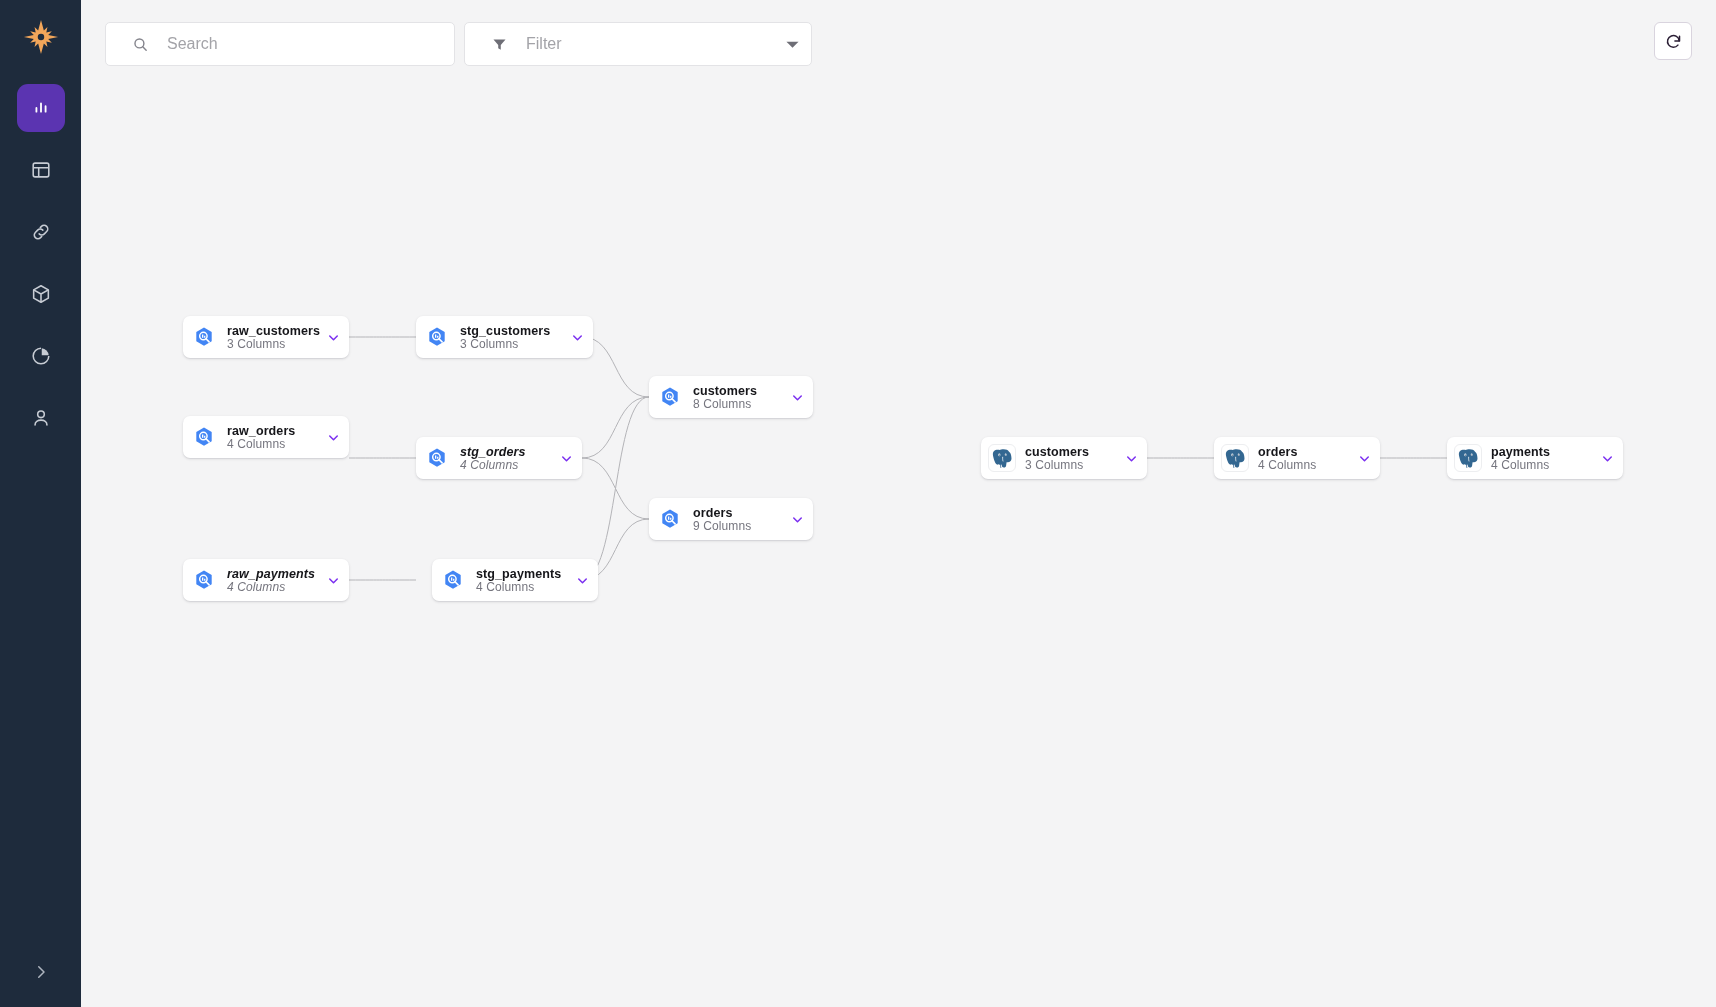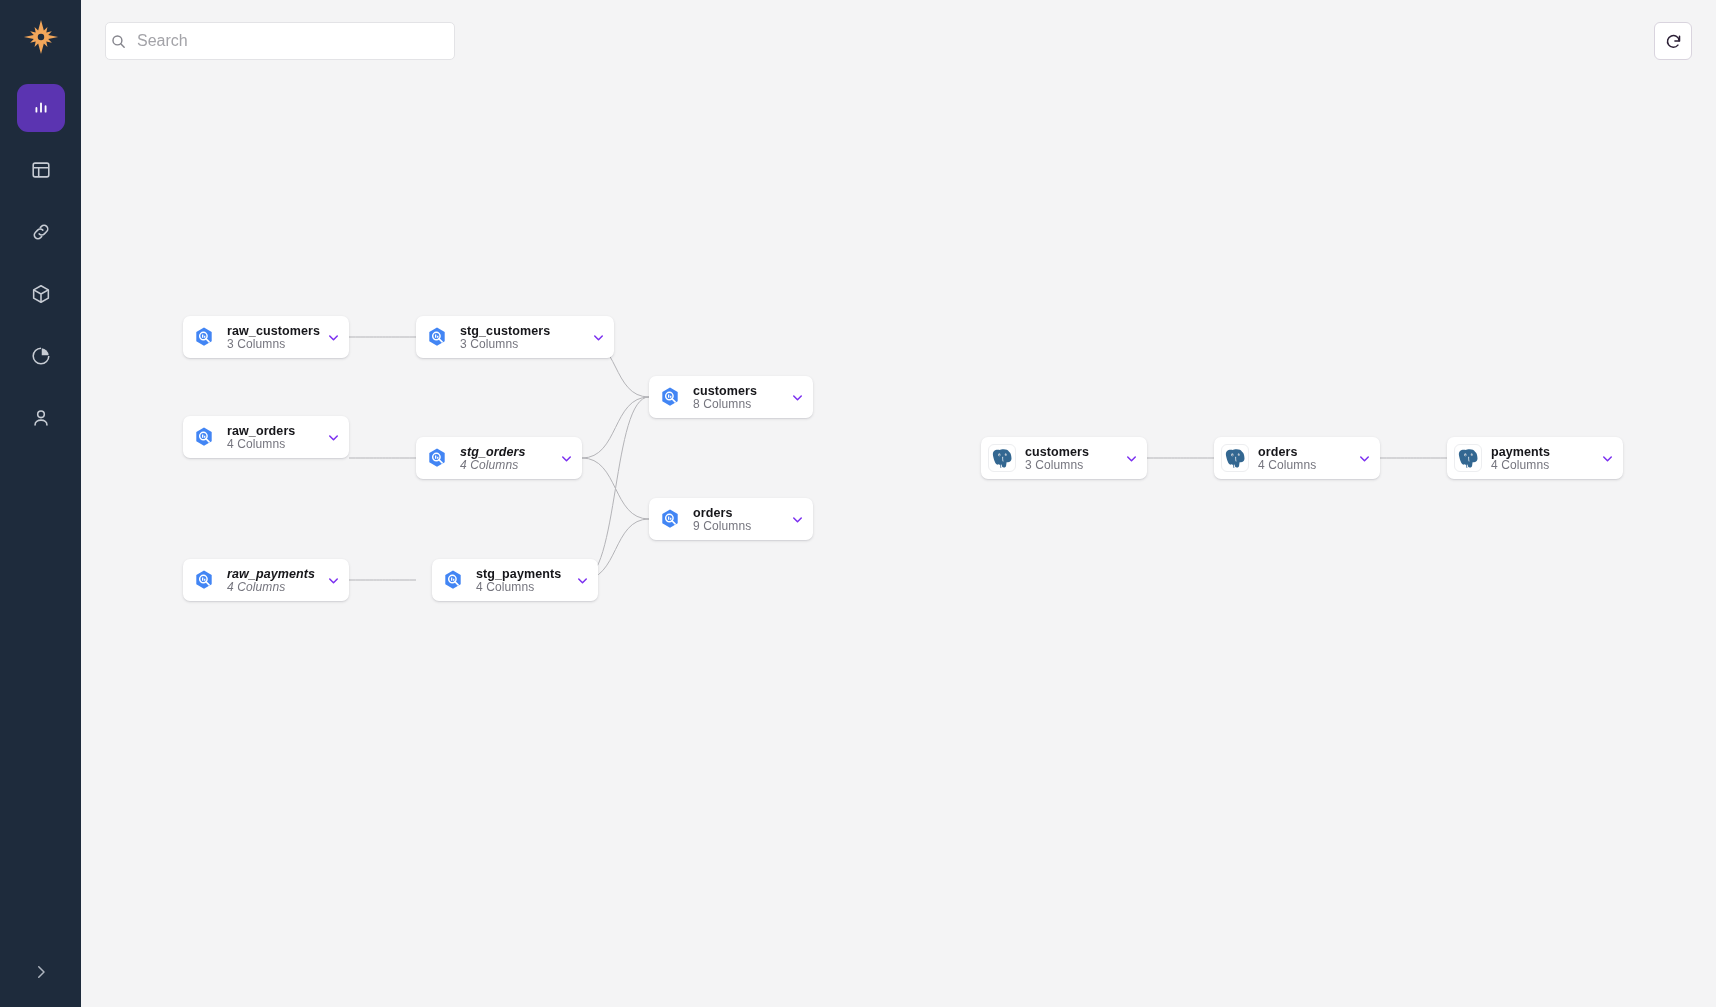--- a/index.html
+++ b/index.html
@@ -36,23 +36,23 @@
     display: flex; align-items: center; justify-content: center;
     cursor: pointer;
   }
 
   
   .main { position: relative; flex: 1 1 auto; height: 1007px; background: #f4f4f5; }
 
   
   .toolbar { position: absolute; left: 24px; top: 22px; display: flex; gap: 9px; z-index: 5; }
   .search-box, .filter-box {
-    height: 38px; background: #fff; border: 1px solid #e3e3e6;
+    height: 44px; background: #fff; border: 1px solid #e3e3e6;
     border-radius: 5px; display: flex; align-items: center;
-    padding: 0 4px; gap: 10px;
+    padding: 0 26px; gap: 18px;
   }
   .search-box { width: 350px; }
   .filter-box { width: 348px; position: relative; padding-right: 30px; }
   .tb-input {
     border: 0; outline: 0; background: transparent; flex: 1 1 auto;
     font-family: "Liberation Sans", sans-serif; font-size: 16px; color: #3b3b40;
   }
   .tb-input::placeholder { color: #a3a3a8; }
   .filter-caret { position: absolute; right: 12px; top: 50%; transform: translateY(-50%); }
 
@@ -166,20 +166,31 @@
     <div class="toolbar">
 
       <div class="search-box">
         <svg width="17" height="17" viewBox="0 0 24 24" fill="none" stroke="#84848c" stroke-width="2" stroke-linecap="round">
           <circle cx="10.5" cy="10.5" r="6.3"></circle>
           <path d="M15.2 15.2 L20 20"></path>
         </svg>
         <input class="tb-input" type="text" placeholder="Search" style="">
       </div>
 
+      <div class="filter-box">
+        <svg width="17" height="17" viewBox="0 0 24 24" fill="#6e6e76">
+          <path d="M3.5 5 H20.5 L13.8 12.6 V19.5 L10.2 17.2 V12.6 Z"></path>
+        </svg>
+        <input class="tb-input" type="text" placeholder="Filter" style="">
+        <span class="filter-caret">
+          <svg width="13" height="8" viewBox="0 0 14 8">
+            <path d="M0.5 0.5 L7 7 L13.5 0.5 Z" fill="#6e6e76"></path>
+          </svg>
+        </span>
+      </div>
     </div>
 
     <div class="refresh-btn">
       <svg width="19" height="19" viewBox="0 0 24 24" fill="none" stroke="#2b1f35" stroke-width="1.9" stroke-linecap="round">
         <path d="M19.2 11.2a7.4 7.4 0 1 0-1.6 5.4"></path>
         <path d="M19.6 5.4 V11.4 H13.8" stroke-linejoin="round"></path>
       </svg>
     </div>
 
     <div class="canvas">
@@ -246,21 +257,21 @@
             <div class="node-text">
               <div class="node-name">raw_payments</div>
               <div class="node-sub">4 Columns</div>
             </div>
             <div class="node-caret">
   <svg width="15" height="15" viewBox="0 0 24 24" fill="none" stroke="#7b2ff0" stroke-width="2.4" stroke-linecap="round" stroke-linejoin="round">
     <path d="M6 9.5 L12 15.5 L18 9.5"></path>
   </svg>
 </div>
           </div>
-          <div class="node" style="left: 335px; top: 316px; width: 198px;">
+          <div class="node" style="left: 335px; top: 316px; width: 177px;">
             <div class="node-icon">
   <svg width="22" height="22" viewBox="0 0 32 32">
     <path d="M16 2.2 L27.2 8.8 V22.2 L16 28.8 L4.8 22.2 V8.8 Z" fill="#4285f4"></path>
     <circle cx="15.1" cy="14.6" r="5.4" fill="none" stroke="#ffffff" stroke-width="2.1"></circle>
     <path d="M18.9 18.6 L23.4 23.1" stroke="#ffffff" stroke-width="2.4" stroke-linecap="round"></path>
     <path d="M13.1 12.5 h1.9 v4.6 h-1.9 z M16.1 14.1 h1.9 v3 h-1.9 z" fill="#ffffff"></path>
   </svg>
 </div>
             <div class="node-text">
               <div class="node-name">stg_customers</div>

